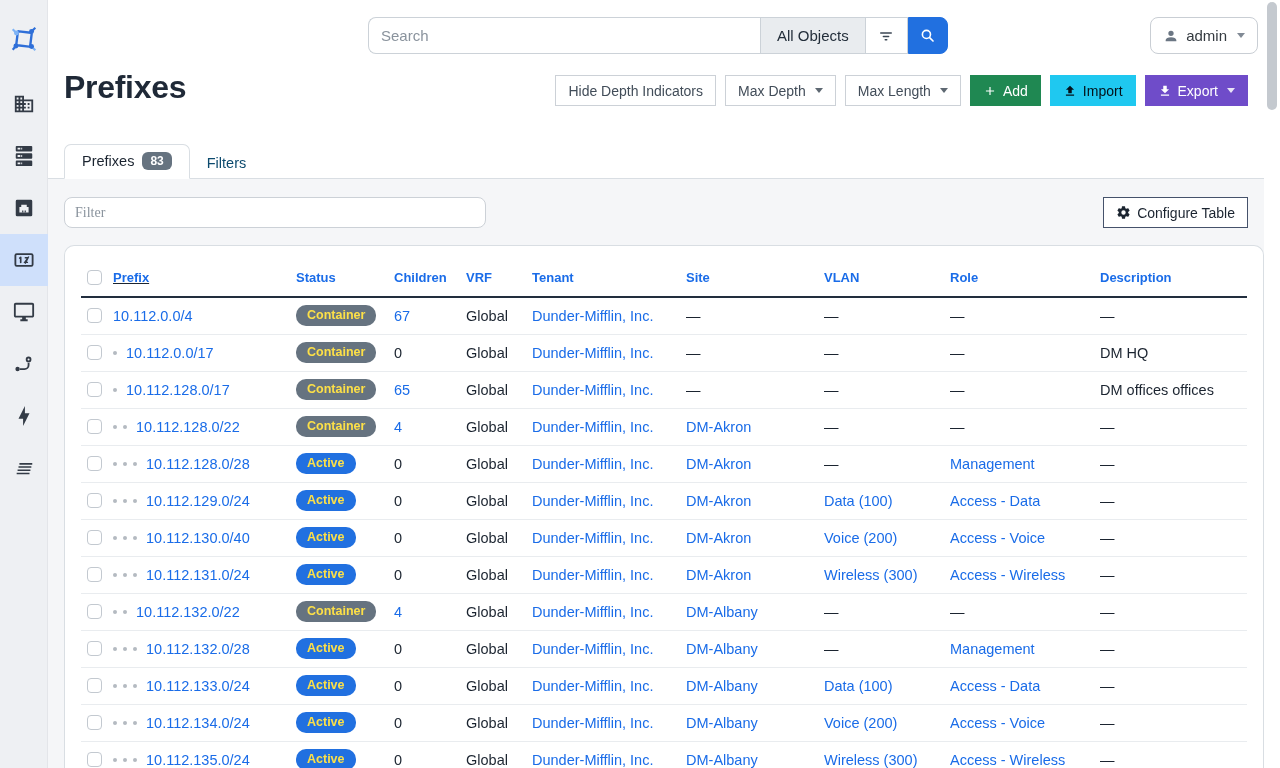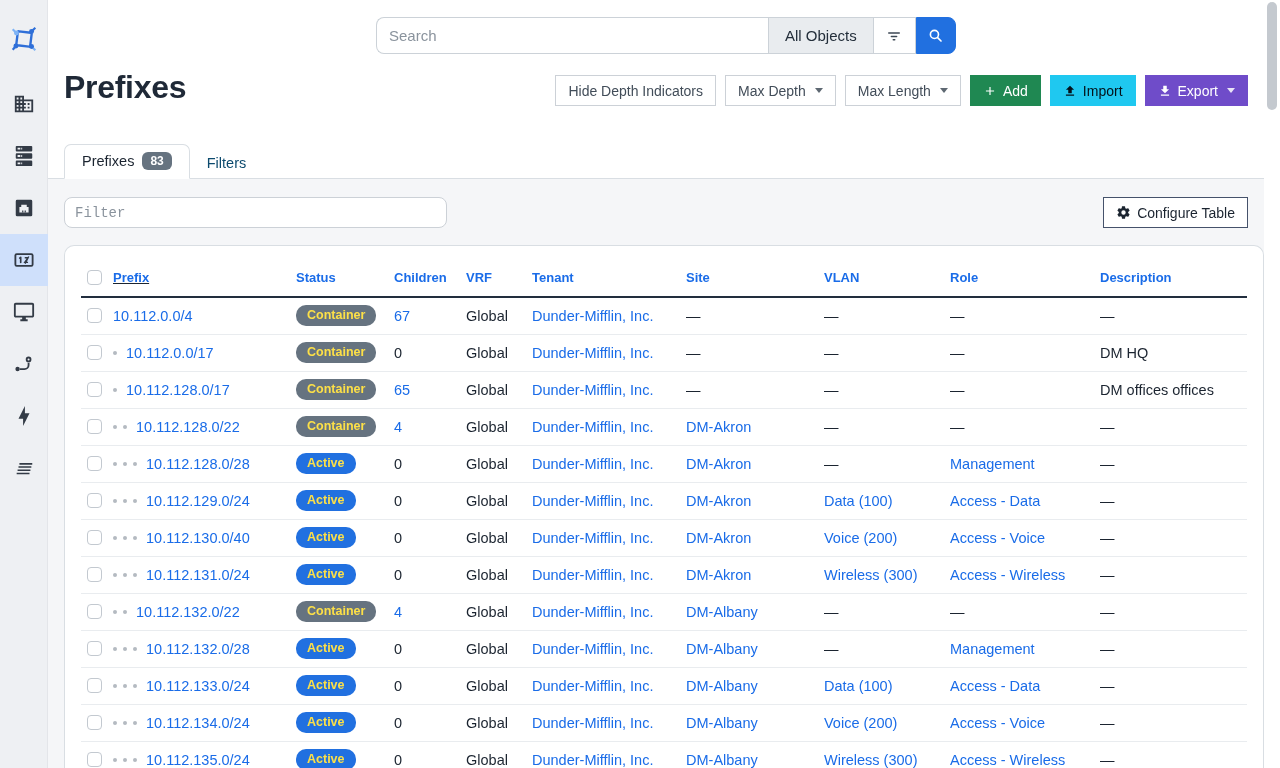--- a/index.html
+++ b/index.html
@@ -10,21 +10,21 @@
   .sidebar { width:48px; height:768px; background:#eef0f3; border-right:1px solid #e3e5e9; flex:0 0 48px; display:flex; flex-direction:column; align-items:center; }
   .logo-wrap { height:78px; display:flex; align-items:center; justify-content:center; width:48px; }
   .nav-item { width:48px; height:52px; display:flex; align-items:center; justify-content:center; cursor:pointer; }
   .nav-item.active { background:#cfe0fb; }
   .nav-item svg { display:block; }
 
   
   .main { position:relative; width:1216px; height:768px; background:#fff; }
 
   
-  .search-group { position:absolute; left:328px; top:17px; display:flex; height:37px; }
+  .search-group { position:absolute; left:320px; top:17px; display:flex; height:37px; }
   .search-input { width:392px; height:37px; border:1px solid #ccd2d8; border-right:none; border-radius:8px 0 0 8px; padding:0 12px; font-size:15px; font-family:inherit; color:#1b2430; outline:none; }
   .search-input::placeholder { color:#8a939d; }
   .scope-btn { height:37px; padding:0 16px; background:#e9ecef; border:1px solid #ccd2d8; border-right:none; font-size:15px; font-family:inherit; color:#232e3a; cursor:pointer; }
   .filter-btn { height:37px; width:43px; background:#fff; border:1px solid #ccd2d8; display:flex; align-items:center; justify-content:center; cursor:pointer; }
   .go-btn { height:37px; width:40px; background:#2170e0; border:1px solid #2170e0; border-radius:0 8px 8px 0; display:flex; align-items:center; justify-content:center; cursor:pointer; }
 
   
   .user-btn { position:absolute; top:17px; right:6px; height:37px; padding:0 12px; background:#fff; border:1px solid #c9ced4; border-radius:8px; display:flex; align-items:center; gap:7px; font-size:15px; font-family:inherit; color:#343a40; cursor:pointer; }
 
   
@@ -40,21 +40,21 @@
   
   .tabs { position:absolute; top:145px; left:0; right:0; height:34px; padding-left:16px; border-bottom:1px solid #d9dee3; display:flex; align-items:flex-end; }
   .tab { display:flex; align-items:center; gap:8px; padding:7px 17px 8px; font-size:14.5px; cursor:pointer; margin-bottom:-1px; }
   .tab.active { background:#fff; border:1px solid #d9dee3; border-bottom:1px solid #fff; border-radius:7px 7px 0 0; color:#1b2430; font-weight:500; }
   .tab-badge { background:#667380; color:#fff; font-size:12px; font-weight:700; border-radius:6px; padding:2px 8px; line-height:1.2; }
   .tab-link { color:#0c4a6e; }
 
   
   .content { position:absolute; top:179px; left:0; right:0; bottom:0; background:#f5f6f8; padding:18px 0 0 16px; }
   .toolbar { display:flex; justify-content:space-between; align-items:center; padding-right:16px; }
-  .filter-input { width:383px; height:31px; border:1px solid #ccd1d7; border-radius:8px; padding:0 10px; font-size:14px; font-family:Liberation Mono, monospace; outline:none; background:#fff; }
+  .filter-input { width:422px; height:31px; border:1px solid #ccd1d7; border-radius:8px; padding:0 10px; font-size:14px; font-family:Liberation Serif, serif; outline:none; background:#fff; }
   .filter-input::placeholder { color:#8a939d; }
   .btn-configure { background:#fff; border:1px solid #45526b; color:#1b2430; height:31px; }
 
   
   .card { margin-top:17px; background:#fff; border:1px solid #d9dee3; border-bottom:none; border-radius:10px 10px 0 0; height:calc(100% - 48px - 17px + 48px); padding:16px 16px 0; overflow:hidden; }
   table { width:100%; border-collapse:collapse; table-layout:fixed; }
   thead th { text-align:left; padding:6px 8px 10px 4px; border-bottom:2px solid #222e3e; }
   thead th.h-prefix { padding-left:6px;text-decoration:underline; }
   .col-link { color:#1a6ce8; font-size:13px; font-weight:700; text-decoration:none; }
   tbody td { height:37px; padding:0 8px 0 4px; border-bottom:1px solid #e9ecef; font-size:14.5px; color:#1b2430; white-space:nowrap; overflow:hidden; vertical-align:middle; }
@@ -170,20 +170,29 @@
     <button class="go-btn">
       <span class="ico">
         <svg width="17" height="17" viewBox="0 0 24 24" stroke="#fff" stroke-width="2.3" fill="none" stroke-linecap="round">
             <circle cx="10.5" cy="10.5" r="5.7"></circle>
             <path d="M15 15l4.8 4.8"></path>
           </svg>
       </span>
     </button>
   </div>
 
+  <button class="user-btn">
+    <span class="ico">
+      <svg width="16" height="16" viewBox="0 0 24 24" fill="#6b7683">
+          <path d="M12 4a4 4 0 0 1 4 4 4 4 0 0 1-4 4 4 4 0 0 1-4-4 4 4 0 0 1 4-4m0 10c4.4 0 8 1.8 8 4v2H4v-2c0-2.2 3.6-4 8-4z"></path>
+        </svg>
+    </span>
+    <span>admin</span>
+    <span class="caret" style="color:#6b7683"></span>
+  </button>
 
   <h1 class="page-title">Prefixes</h1>
 
   <div class="actions">
     <button class="btn btn-outline">
       <span>Hide Depth Indicators</span>
     </button>
     <button class="btn btn-outline">
       <span>Max Depth</span>
       <span class="caret"></span>

